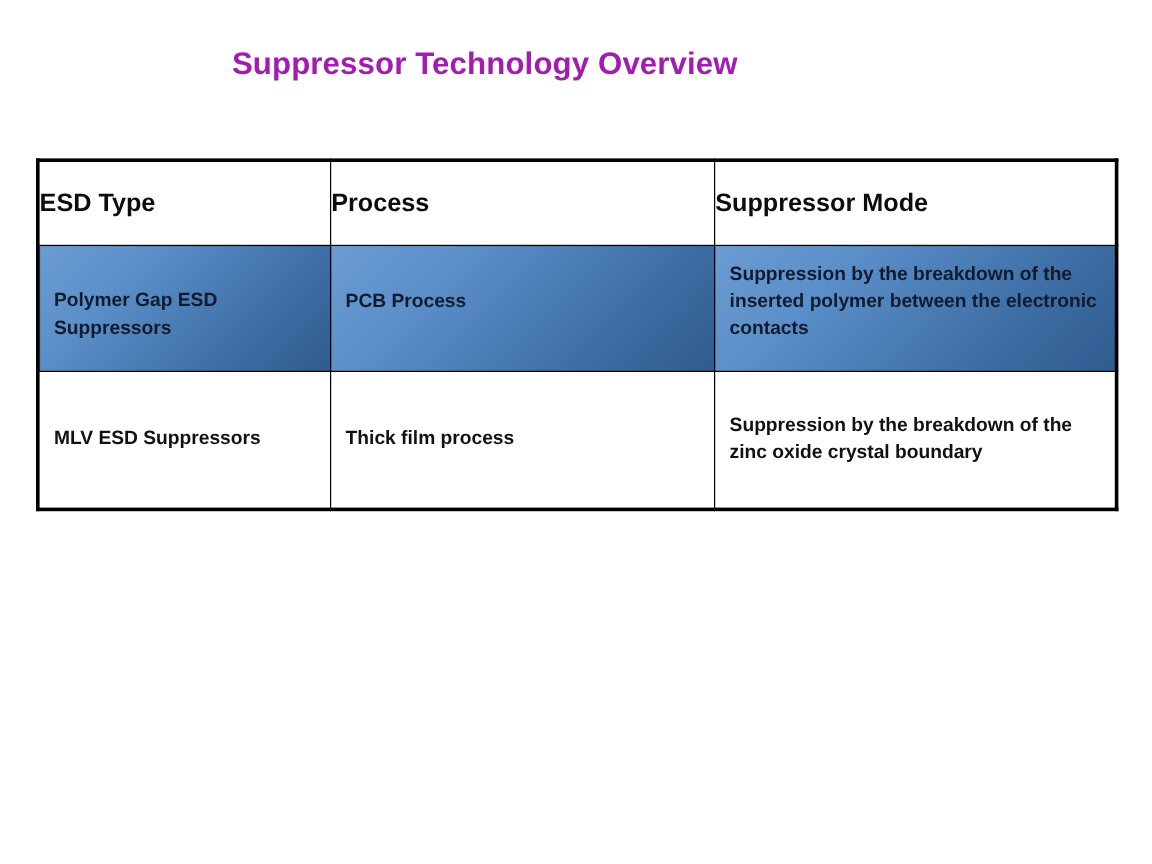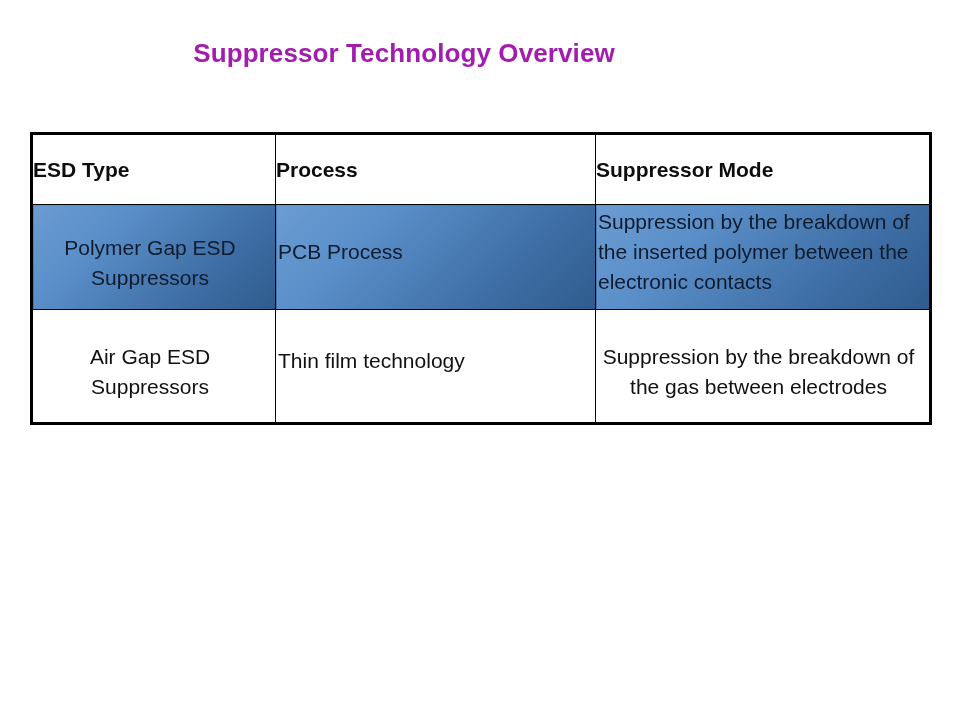--- a/index.html
+++ b/index.html
@@ -58,24 +58,25 @@
   .hdr-row th {
     height: 69px;
     text-align: left;
     font-size: 21px;
     font-weight: bold;
     color: #0d0d0d;
     background: #ffffff;
   }
 
   .cell-inner {
-    padding: 0 10px 0 2px;
-    font-size: 21px;
+    padding: 0 10px 0 12px;
+    font-size: 16px;
     line-height: 1.42;
     color: #111111;
+    font-weight: bold;
   }
 
   
   .row-blue td {
     height: 104px;
     background-image: linear-gradient(135deg, #6b9cd2 0%, #5b8fc9 28%, #3d6da4 72%, #2f5c8e 100%);
   }
   .row-blue .cell-inner { color: #101b2e; }
 
   .row-white td {
@@ -90,21 +91,21 @@
   .row-gold .cell-inner { color: #1a1305; }
 
   .row-white-last td {
     height: 112px;
     background: #ffffff;
   }
 
   
   .va-mid  { vertical-align: middle; }
 
-  .nudge-down { position: relative; top: 6px; text-align: center; }
+  .nudge-down { position: relative; top: 6px; }
   .nudge-up   { position: relative; top: -5px; }
 </style>
 </head>
 <body>
 
 <div class="slide">
 
   <div class="slide-title">Suppressor Technology Overview</div>
 
   <table class="tech-table">
@@ -127,30 +128,30 @@
           <div class="cell-inner nudge-down">Polymer Gap ESD Suppressors</div>
         </td>
         <td class="va-mid">
           <div class="cell-inner nudge-up">PCB Process</div>
         </td>
         <td class="va-mid">
           <div class="cell-inner nudge-up">Suppression by the breakdown  of the inserted polymer between the electronic contacts</div>
         </td>
       </tr>
 
+      <tr class="row-white">
+        <td class="va-mid">
+          <div class="cell-inner">MLV ESD Suppressors</div>
+        </td>
+        <td class="va-mid">
+          <div class="cell-inner">Thick film process</div>
+        </td>
+        <td class="va-mid">
+          <div class="cell-inner">Suppression by the breakdown  of the zinc oxide crystal boundary</div>
+        </td>
+      </tr>
 
 
-      <tr class="row-white-last">
-        <td class="va-mid">
-          <div class="cell-inner nudge-down">Air Gap ESD Suppressors</div>
-        </td>
-        <td class="va-mid">
-          <div class="cell-inner nudge-up">Thin film technology</div>
-        </td>
-        <td class="va-mid">
-          <div class="cell-inner nudge-down">Suppression by the breakdown  of the gas between electrodes</div>
-        </td>
-      </tr>
 
     </tbody>
   </table>
 
 </div>
 
 </body></html>

